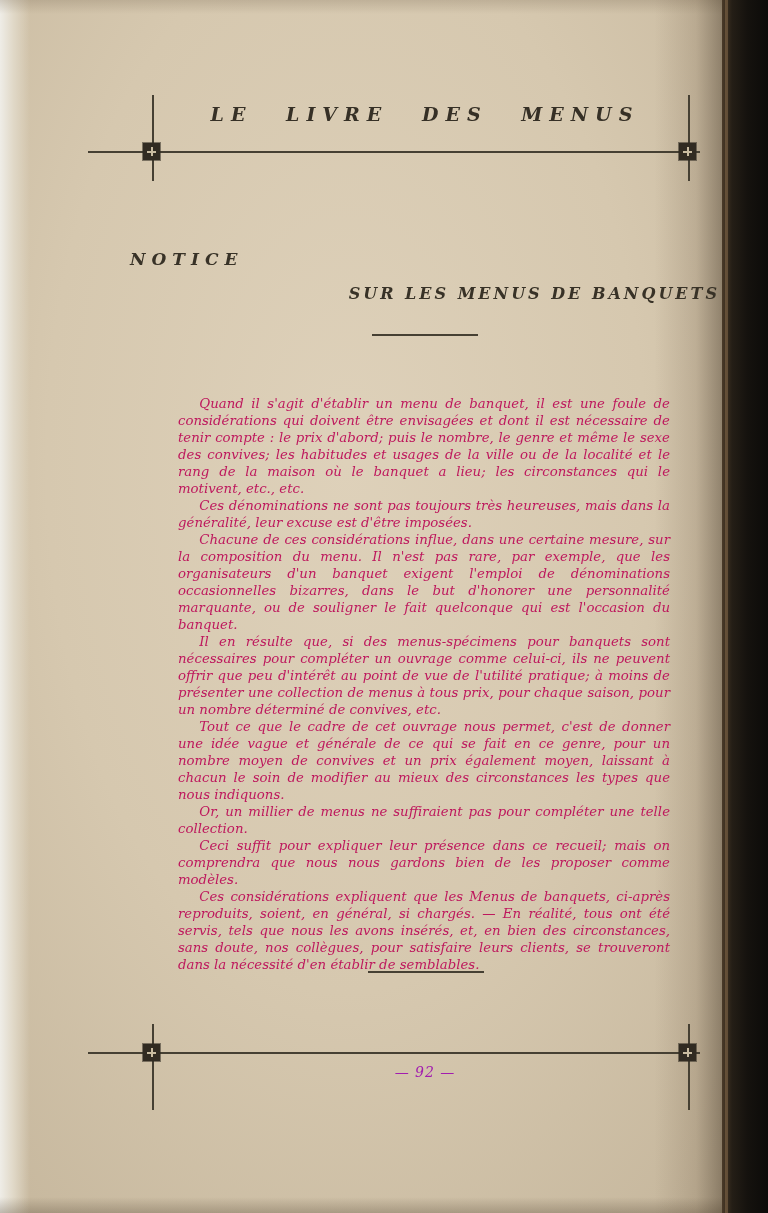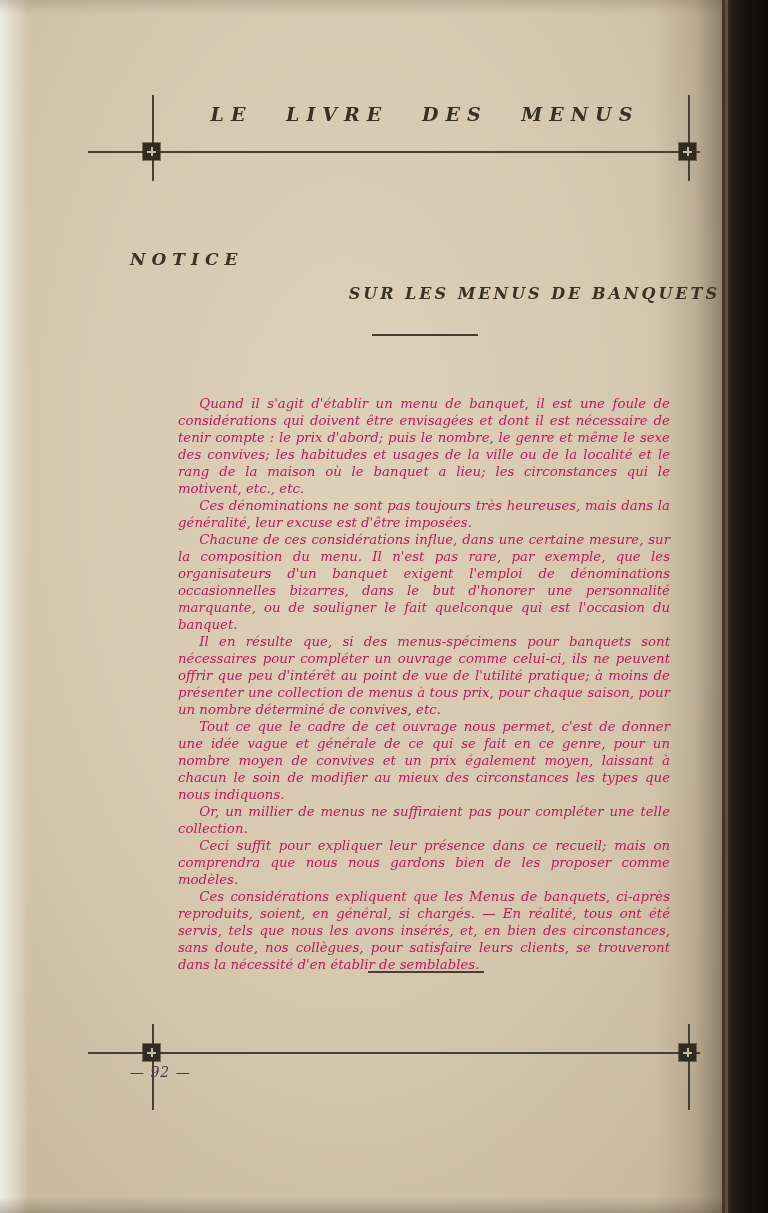--- a/index.html
+++ b/index.html
@@ -88,22 +88,22 @@
     position:absolute;left:178px;top:395px;width:492px;
     font-style:italic;
     font-size:13.3px;line-height:17px;
     color:#be185d;
     text-align:justify;
   }
   .body-text p{margin:0;text-indent:1.6em;}
 
   .page-number{
     position:absolute;left:130px;top:1064px;width:590px;
-    font-style:italic;
-    font-size:14px;letter-spacing:1px;color:#404040;
+    text-align:center;font-style:italic;
+    font-size:14px;letter-spacing:1px;color:#a21caf;
   }
 </style>
 </head>
 <body>
 
 <div class="scan">
   <div class="vignette"></div>
   <div class="left-edge"></div>
   <div class="top-edge"></div>
   <div class="bottom-edge"></div>

